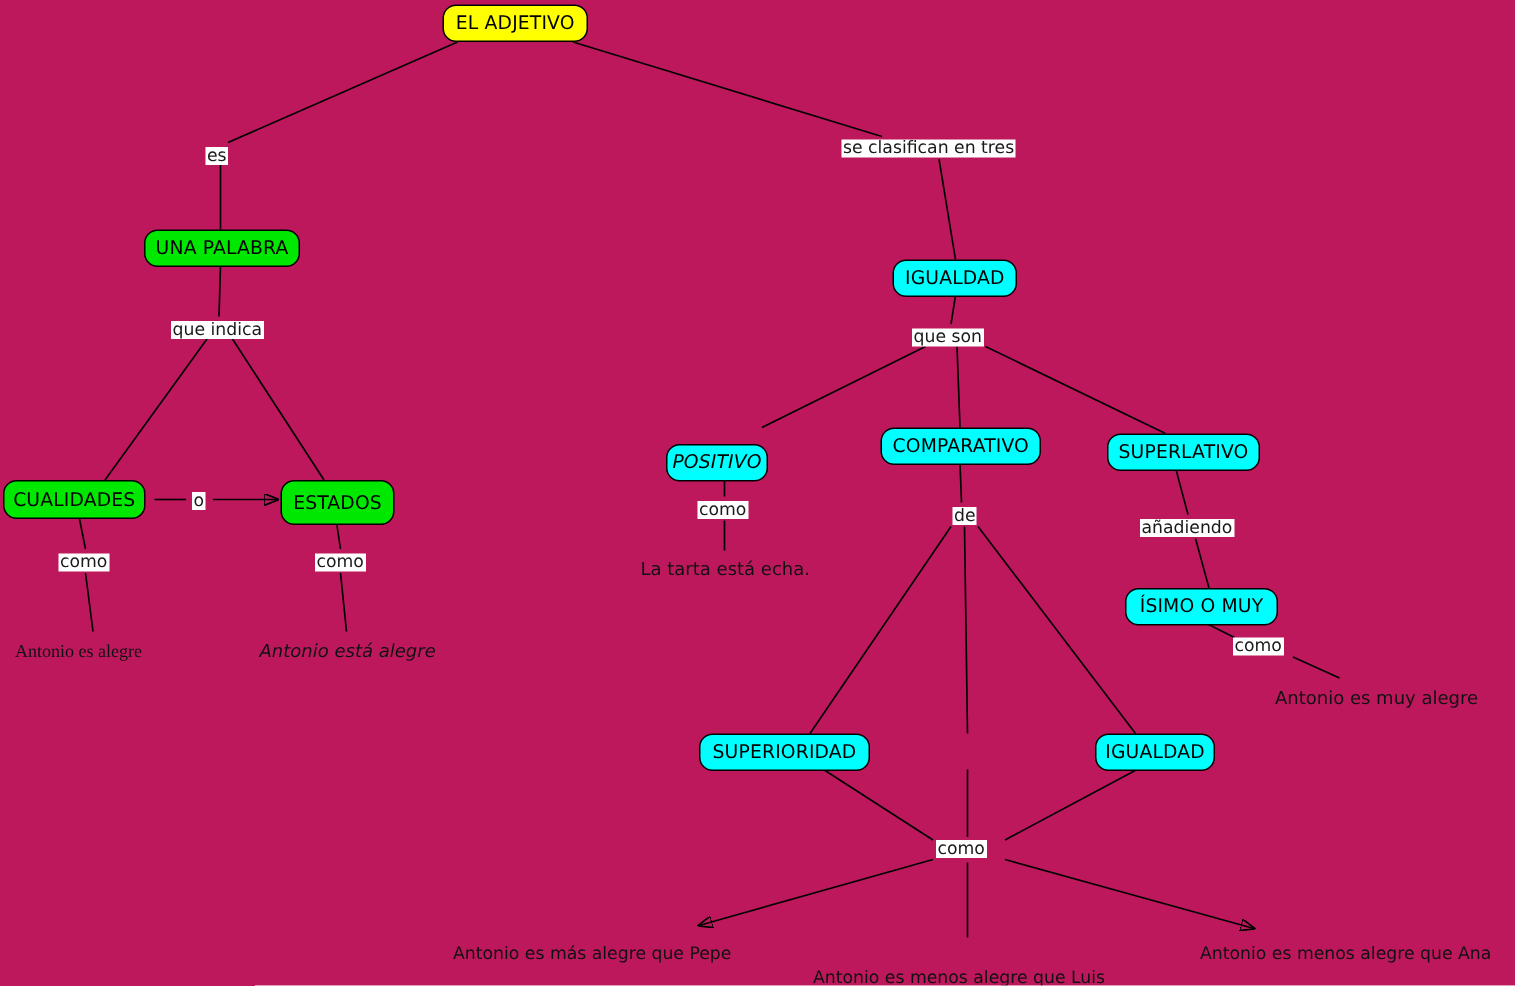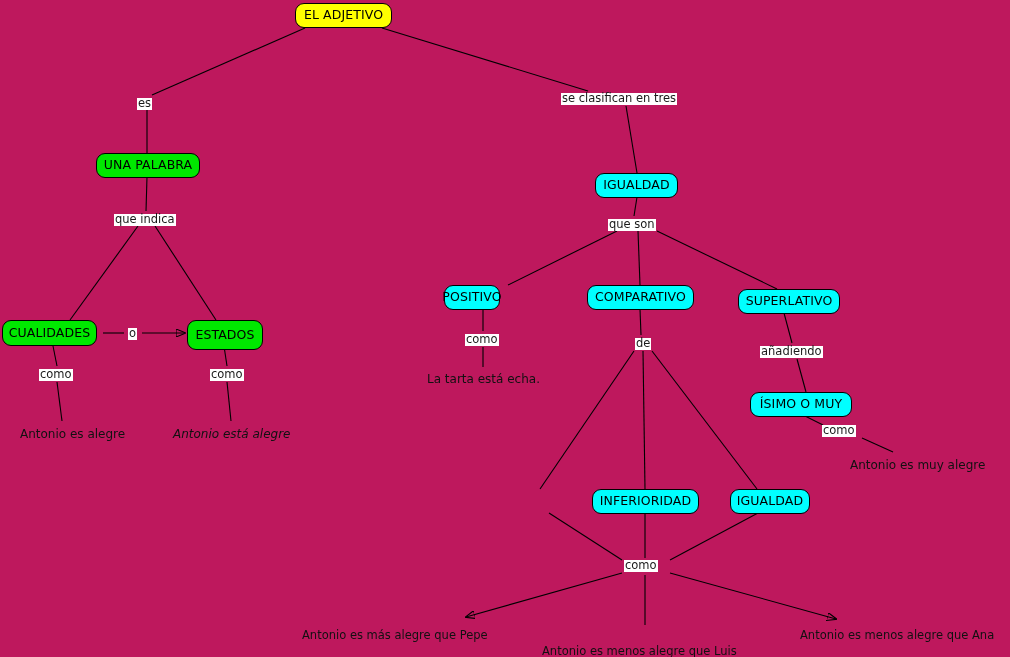--- a/index.html
+++ b/index.html
@@ -131,30 +131,30 @@
   <div class="node yellow" style="left:295px; top:3px; width:97px; height:25px;">EL ADJETIVO</div>
 
   <div class="node green" style="left:96px; top:153px; width:104px; height:25px;">UNA PALABRA</div>
 
   <div class="node green" style="left:2px; top:320px; width:95px; height:26px;">CUALIDADES</div>
 
   <div class="node green" style="left:187px; top:320px; width:76px; height:30px;">ESTADOS</div>
 
   <div class="node cyan" style="left:595px; top:173px; width:83px; height:25px;">IGUALDAD</div>
 
-  <div class="node cyan" style="left:444px; top:285px; width:56px; height:25px;">POSITIVO</div>
+  <div class="node cyan" style="left:444px; top:296px; width:68px; height:25px;font-style:italic;">POSITIVO</div>
 
   <div class="node cyan" style="left:587px; top:285px; width:107px; height:25px;">COMPARATIVO</div>
 
   <div class="node cyan" style="left:738px; top:289px; width:102px; height:25px;">SUPERLATIVO</div>
 
   <div class="node cyan" style="left:750px; top:392px; width:102px; height:25px;">ÍSIMO O MUY</div>
 
+  <div class="node cyan" style="left:466px; top:489px; width:114px; height:25px;">SUPERIORIDAD</div>
 
-  <div class="node cyan" style="left:592px; top:489px; width:107px; height:25px;">INFERIORIDAD</div>
 
   <div class="node cyan" style="left:730px; top:489px; width:80px; height:25px;">IGUALDAD</div>
 
   <div class="linklabel" style="left:137px; top:98px;text-align:right;">es</div>
 
   <div class="linklabel" style="left:561px; top:93px;">se clasifican en tres</div>
 
   <div class="linklabel" style="left:114px; top:214px;">que indica</div>
 
   <div class="linklabel" style="left:128px; top:328px;">o</div>
@@ -168,21 +168,21 @@
   <div class="linklabel" style="left:465px; top:334px;">como</div>
 
   <div class="linklabel" style="left:635px; top:338px;">de</div>
 
   <div class="linklabel" style="left:760px; top:346px;">añadiendo</div>
 
   <div class="linklabel" style="left:822px; top:425px;">como</div>
 
   <div class="linklabel" style="left:624px; top:560px;">como</div>
 
-  <div class="example" style="left:20px; top:428px;">Antonio es alegre</div>
+  <div class="example" style="left:10px; top:428px;font-family:Liberation Serif, serif;">Antonio es alegre</div>
 
   <div class="example" style="left:173px; top:428px;font-style:italic;">Antonio está alegre</div>
 
   <div class="example" style="left:427px; top:373px;text-align:center;">La tarta está echa.</div>
 
   <div class="example" style="left:850px; top:459px;">Antonio es muy alegre</div>
 
   <div class="example small" style="left:302px; top:630px;">Antonio es más alegre que Pepe</div>
 
   <div class="example small" style="left:542px; top:636px;margin-top:10px;">Antonio es menos alegre que Luis</div>

